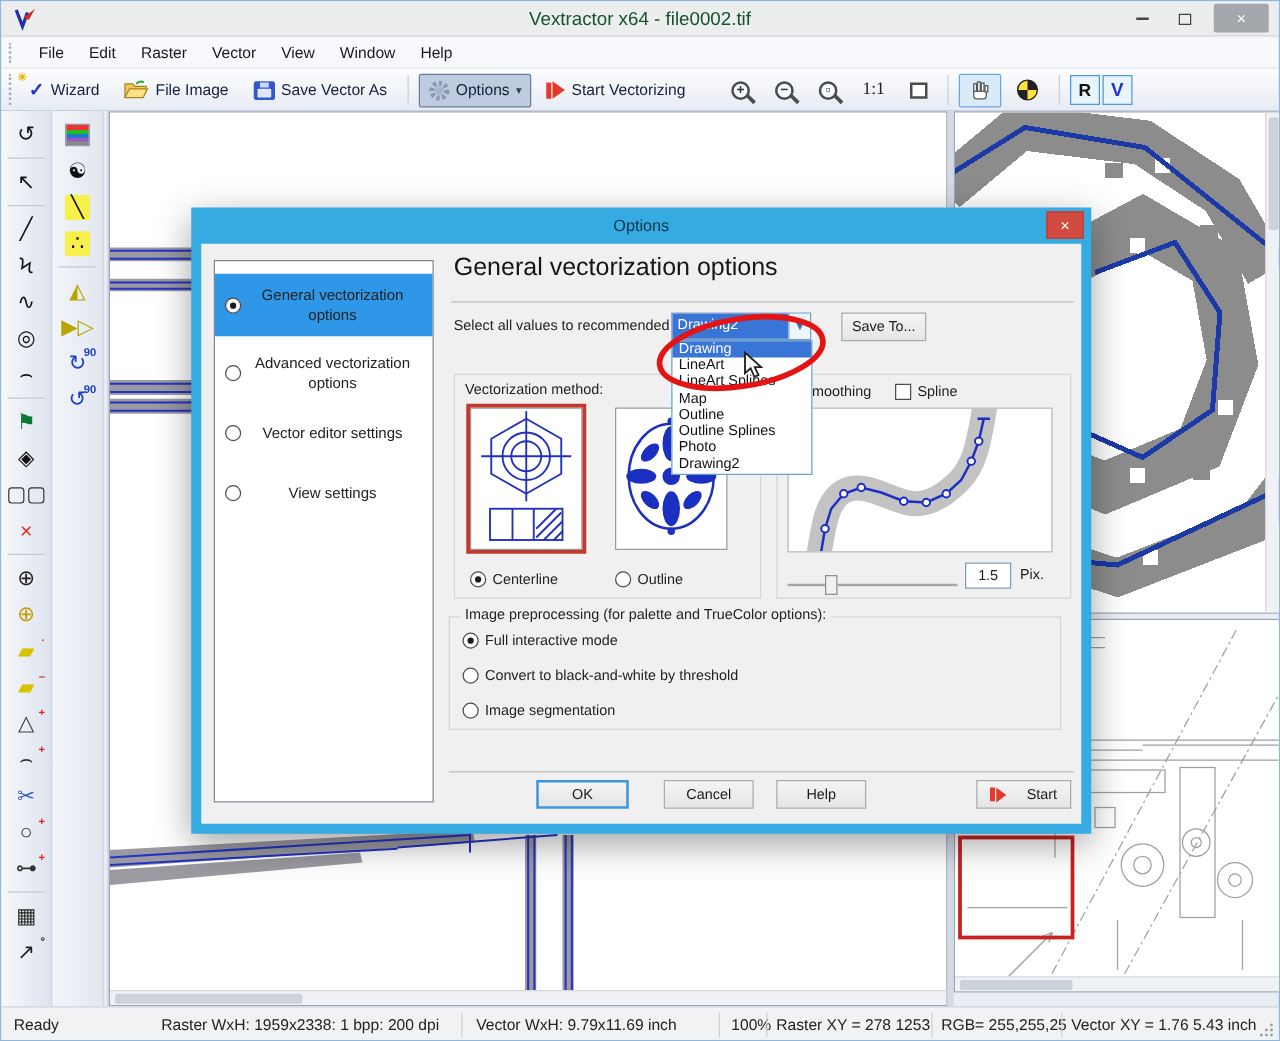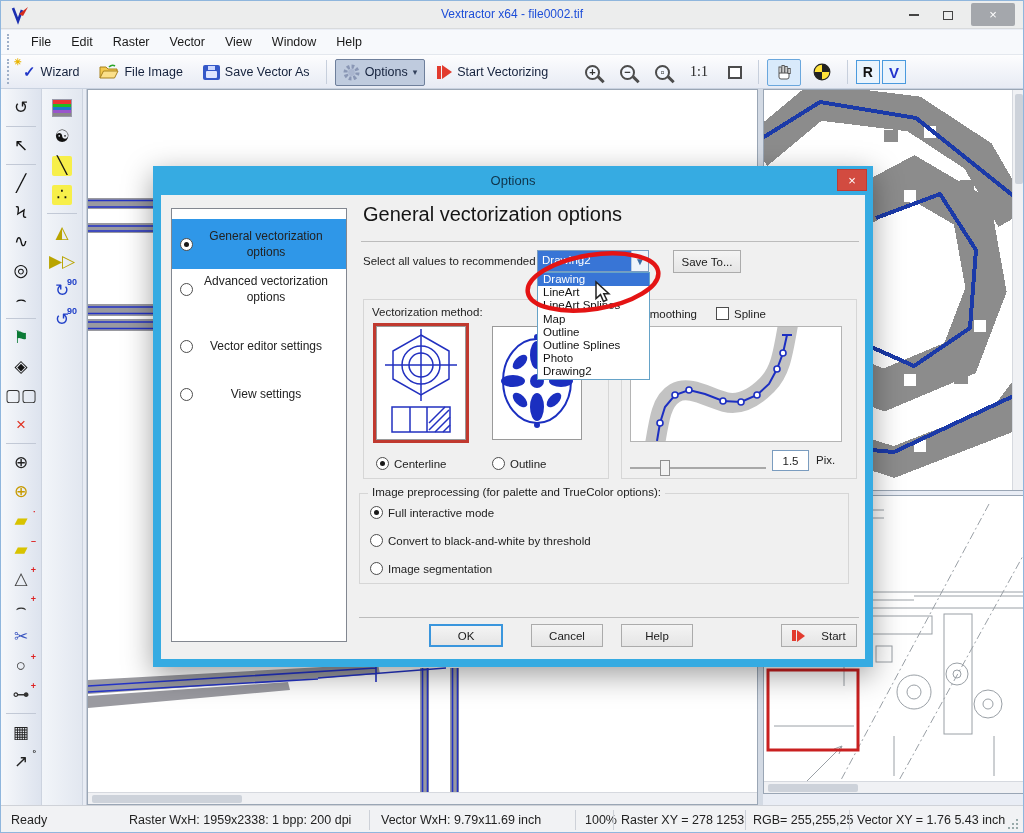--- a/index.html
+++ b/index.html
@@ -2,21 +2,21 @@
 <html><head>
 <meta charset="utf-8">
 <style>
   html,body{margin:0;padding:0;background:#cfd8e6;}
   *{box-sizing:border-box;}
   .screen{position:relative;width:1024px;height:833px;background:#e9edf5;
     font-family:"Liberation Sans",sans-serif;color:#222;overflow:hidden;
     border:1px solid #8fb6dd;}
   
   .titlebar{position:absolute;left:0;top:0;width:100%;height:28px;background:#eceded;border-bottom:1px solid #d8dadc;}
-  .title-text{position:absolute;left:0;right:0;top:6px;text-align:center;font-size:12px;color:#1d4ed8;}
+  .title-text{position:absolute;left:0;right:0;top:6px;text-align:center;font-size:15px;color:#14532d;}
   .win-btn{position:absolute;top:5px;width:26px;height:18px;display:flex;align-items:center;justify-content:center;cursor:default;}
   .wb-min{right:96px;} .wb-max{right:62px;}
   .wb-min i{width:10px;border-bottom:2px solid #444;}
   .wb-max i{width:10px;height:9px;border:1.5px solid #444;}
   .wb-close{right:8px;top:2px;width:44px;height:23px;background:#a4a7ac;border-radius:2px;color:#fff;font-size:13px;display:flex;align-items:center;justify-content:center;}
   
   .menubar{position:absolute;left:0;top:29px;width:100%;height:25px;background:#f7f9fc;border-bottom:1px solid #e4e8ee;display:flex;align-items:center;padding-left:20px;}
   .menu-item{padding:3px 10px;font-size:12.5px;color:#1a1a1a;}
   .grip{position:absolute;left:6px;top:4px;bottom:4px;width:4px;border-left:2px dotted #9fb0c8;}
   
@@ -442,21 +442,21 @@
 
   <div class="dialog">
     <div class="dlg-title">Options</div>
     <div class="dlg-close">×</div>
     <div class="client">
       <div class="navlist" id="nav-list">
           <div class="nav-item sel" style="top: 10px; height: 50px;">
             <span class="radio sel"></span>
             <span class="txt">General vectorization options</span>
           </div>
-          <div class="nav-item" style="top: 56px; height: 48px;">
+          <div class="nav-item" style="top: 65px; height: 48px;">
             <span class="radio"></span>
             <span class="txt">Advanced vectorization options</span>
           </div>
           <div class="nav-item" style="top: 170px; height: 30px;">
             <span class="radio"></span>
             <span class="txt">View settings</span>
           </div>
           <div class="nav-item" style="top: 122px; height: 30px;">
             <span class="radio"></span>
             <span class="txt">Vector editor settings</span>

